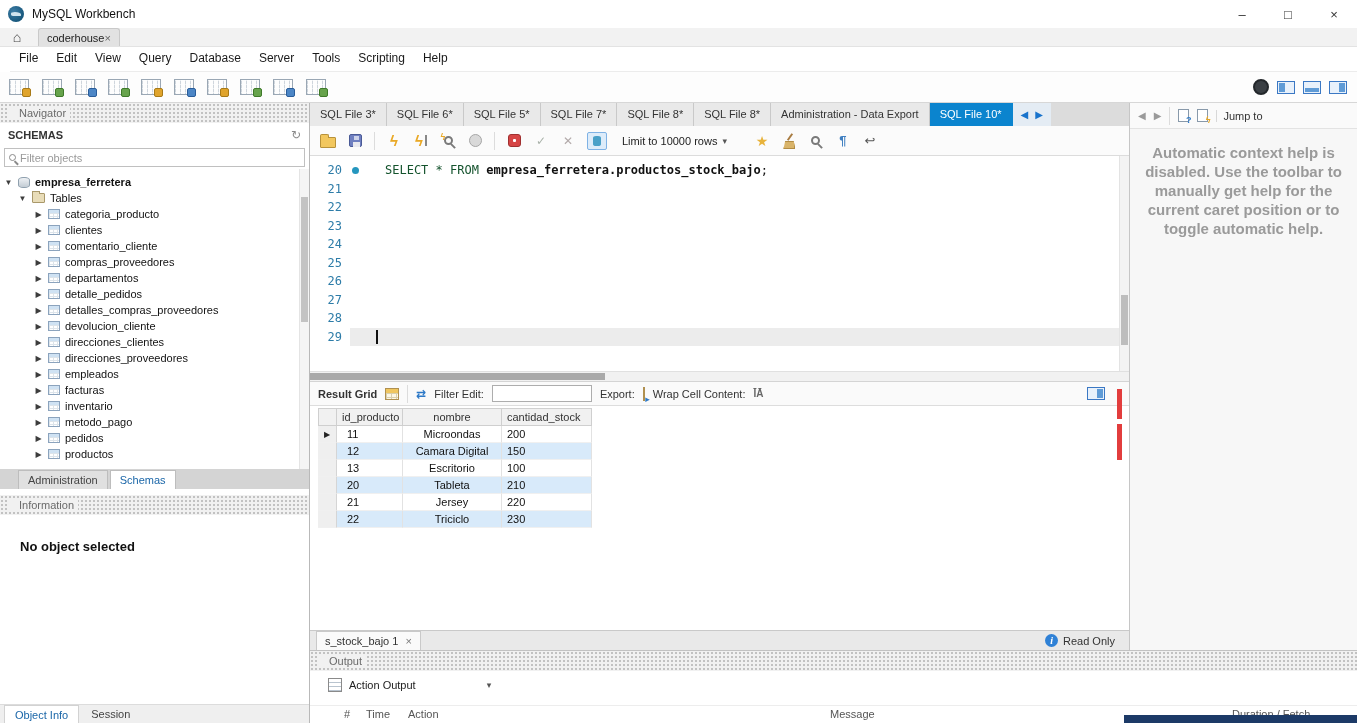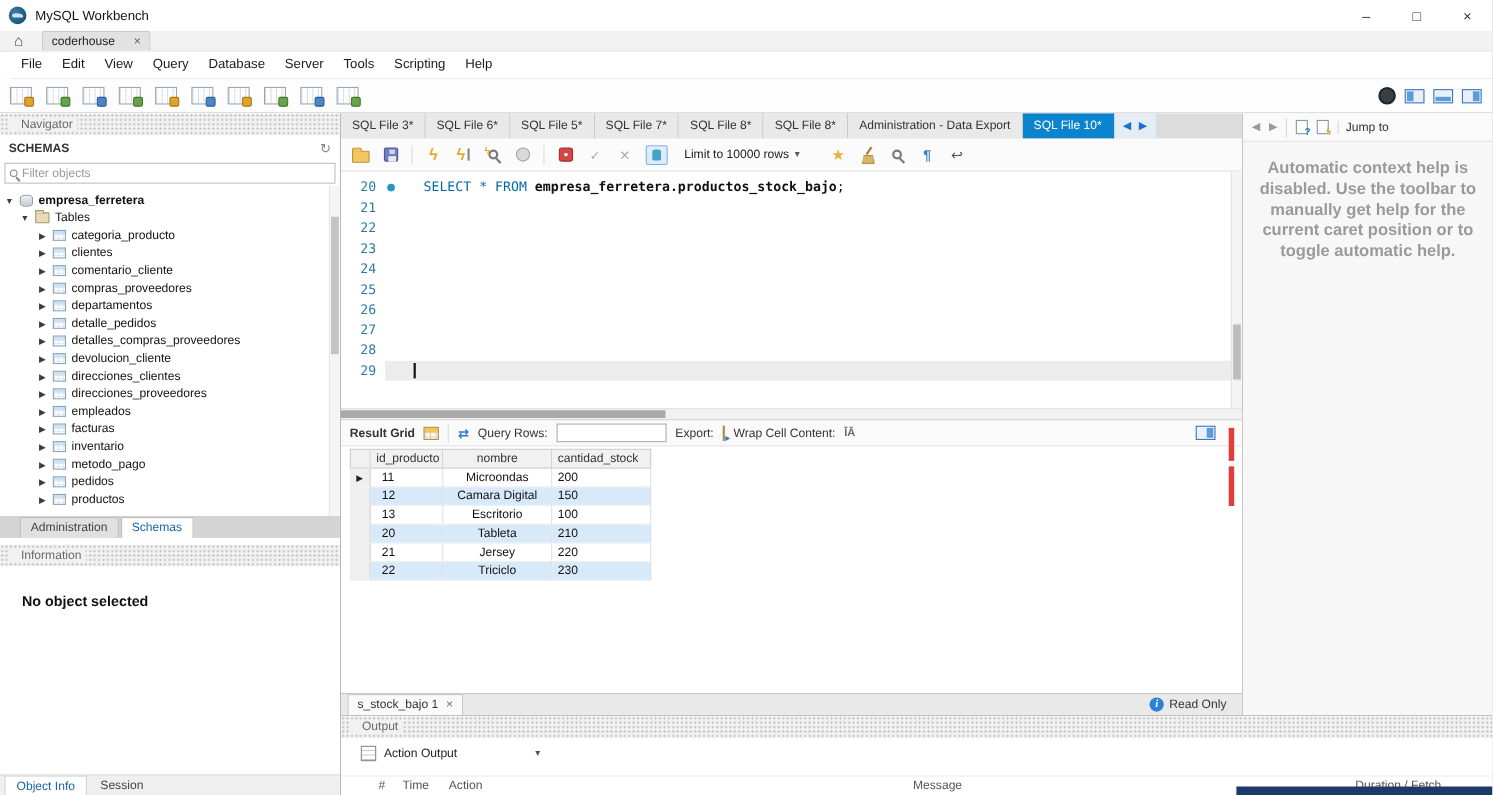--- a/index.html
+++ b/index.html
@@ -11,21 +11,21 @@
   .titlebar { height:28px; display:flex; align-items:center; padding-left:8px; background:#fff; }
   .dolphin { width:16px; height:16px; border-radius:50%; background:radial-gradient(circle at 35% 35%, #3d7da6, #08486b); position:relative; flex:0 0 auto; }
   .dolphin::after { content:""; position:absolute; left:3px; top:6px; width:10px; height:4px; background:#cfe3ee; border-radius:50% 80% 20% 50%; }
   .app-title { margin-left:8px; font-size:12px; color:#111; }
   .win-controls { margin-left:auto; display:flex; }
   .wc { width:46px; height:28px; display:flex; align-items:center; justify-content:center; font-size:13px; color:#333; cursor:default; }
 
   
   .hometabs { height:19px; background:#f2f2f2; display:flex; align-items:flex-end; padding-left:4px; border-bottom:1px solid #e3e3e3; }
   .home-btn { width:26px; height:19px; display:flex; align-items:center; justify-content:center; font-size:14px; color:#444; }
-  .conn-tab { height:18px; background:#e2e2e2; border:1px solid #c9c9c9; border-bottom:none; border-radius:3px 3px 0 0; display:flex; align-items:center; padding:0 8px; gap:17px; margin-left:8px; font-size:11px; color:#222; }
+  .conn-tab { height:18px; background:#e2e2e2; border:1px solid #c9c9c9; border-bottom:none; border-radius:3px 3px 0 0; display:flex; align-items:center; padding:0 8px; gap:0; margin-left:8px; font-size:11px; color:#222; }
   .conn-tab .tab-close { color:#666; font-size:11px; }
 
   
   .menubar { height:25px; background:#fff; display:flex; align-items:flex-end; border-bottom:1px solid #ececec;margin-left:10px; }
   .menu-item { padding:0 9px; font-size:12px; color:#1a1a1a; line-height:25px; }
 
   
   .toolbar { height:31px; background:#fdfdfd; border-bottom:1px solid #d7d7d7; display:flex; align-items:center; }
   .tb-left { display:flex; gap:13px; padding-left:9px; align-items:center; }
   .tbi { width:20px; height:16px; border:1px solid #9aa7b4; background:linear-gradient(#f2f6f9,#cfd9e2);
@@ -124,21 +124,21 @@
   .icon-broom::after { content:""; position:absolute; left:2px; top:8px; width:10px; height:6px; background:#d9b46a; border:1px solid #b28c44; clip-path:polygon(0 100%,15% 0,85% 0,100% 100%); }
   .pilcrow { color:#3f7fc1; font-size:13px; font-weight:bold; }
   .icon-wrap { color:#555; font-size:13px; }
 
   .editor { height:215px; background:#fff; position:relative; padding-top:5px; overflow:hidden; }
   .ed-row { height:18.5px; display:flex; align-items:center; position:relative; }
   .ln { width:40px; text-align:right; padding-right:8px; font-family:"DejaVu Sans Mono",monospace; font-size:12px; color:#2d7ca8; flex:0 0 auto; }
   .stmt-dot { width:7px; height:7px; border-radius:50%; background:#2596be; flex:0 0 auto; margin-left:2px; }
   .code-area { flex:1; height:100%; display:flex; align-items:center; padding-left:26px; font-family:"DejaVu Sans Mono",monospace; font-size:12px; white-space:pre; }
   .ed-row.current .code-area { background:#ececec; }
-  .kw { color:#0369a1; }
+  .kw { color:#14532d; }
   .ident { color:#111; font-weight:bold; }
   .semi { color:#111; }
   .cursor { display:inline-block; width:1.5px; height:14px; background:#111; }
   .ed-vscroll { position:absolute; top:0; right:0; bottom:0; width:10px; background:#f3f3f3; border-left:1px solid #e3e3e3; }
   .ed-vthumb { position:absolute; top:139px; height:50px; left:1px; right:1px; background:#bdbdbd; }
 
   .hscroll { height:11px; background:#f1f1f1; border-top:1px solid #e0e0e0; border-bottom:1px solid #d4d4d4; position:relative; }
   .hthumb { position:absolute; left:0; top:1px; bottom:1px; width:295px; background:#a9a9a9; }
 
   .result-toolbar { height:24px; background:#fafafa; border-bottom:1px solid #ddd; display:flex; align-items:center; gap:8px; padding:0 24px 0 8px; font-size:11px; color:#333; }
@@ -502,21 +502,21 @@
 
           <div class="hscroll">
               <div class="hthumb"></div>
             </div>
 
           <div class="result-toolbar">
             <span class="rg-title">Result Grid</span>
             <span class="icon-grid-sm"></span>
             <span class="sep"></span>
             <span class="icon-refresh">⇄</span>
-            <span>Query Rows:</span>
+            <span>Filter Edit:</span>
             <input class="filter-rows-input" type="text" value="" style="">
             <span>Export:</span>
             <span class="icon-export"><span class="icon-grid-sm"></span></span>
             <span>Wrap Cell Content:</span>
             <span class="icon-wrapcell">ĪĀ</span>
             <span class="ptog toggle-right-sidebar-icon"></span>
           </div>
 
           <div class="result-area">
             <div class="grid">

